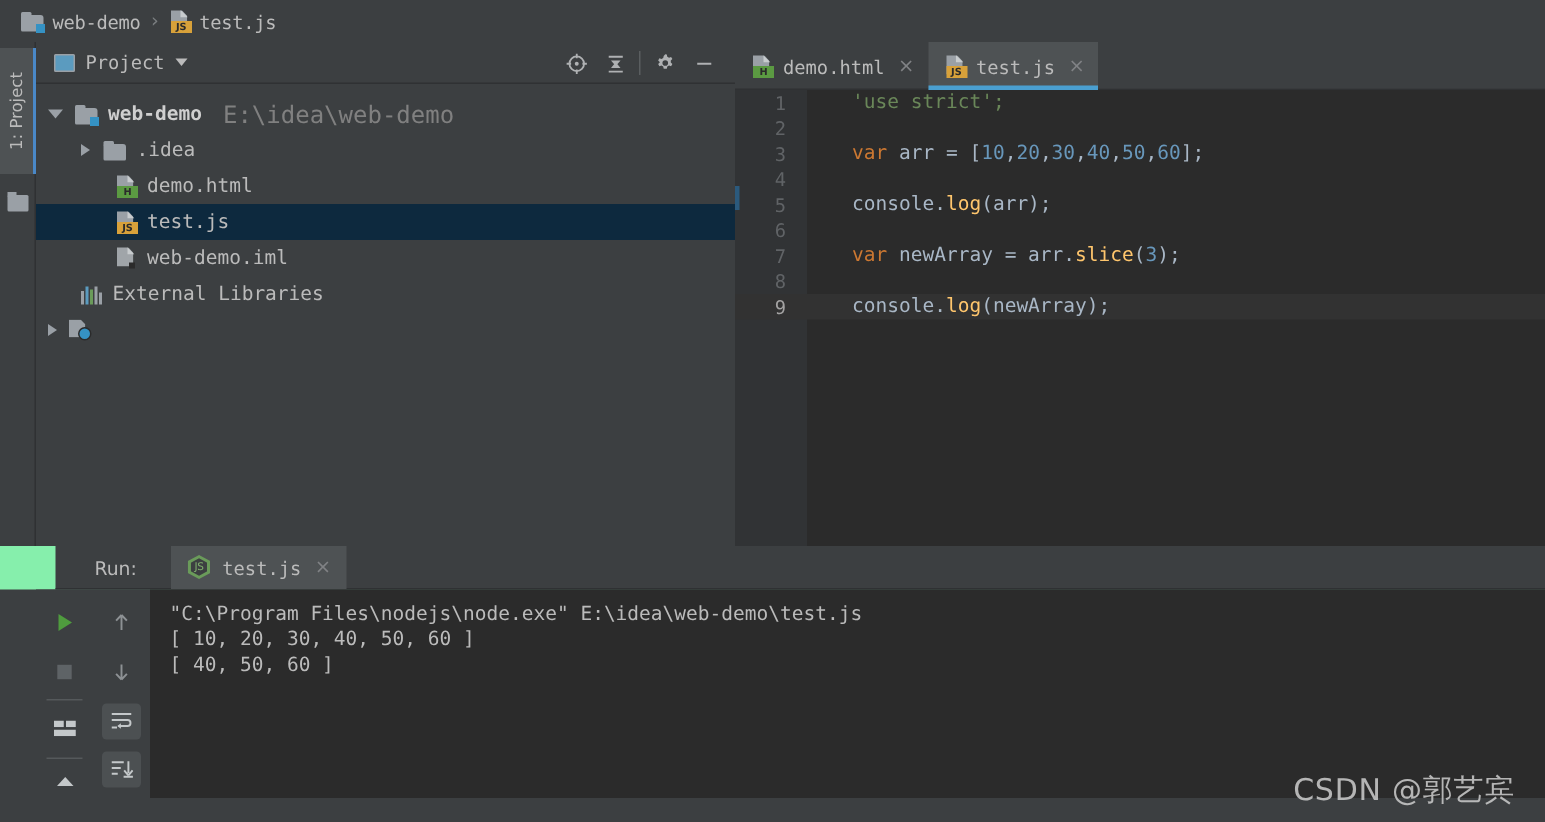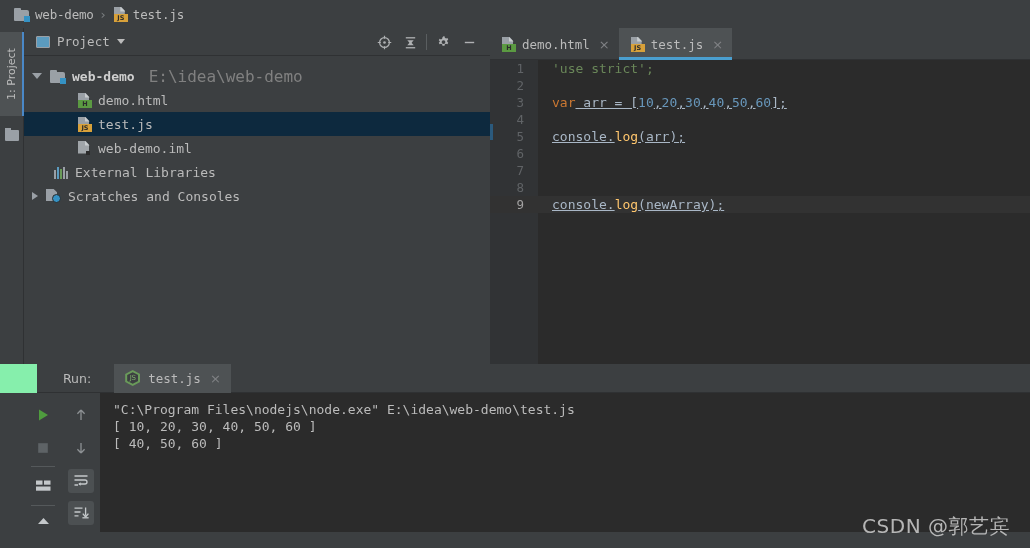--- a/index.html
+++ b/index.html
@@ -283,29 +283,29 @@
     font-size: 13px;
     white-space: pre;
     color: #A9B7C6;
   }
   .cline .lno {
     position: absolute; left: 0; top: 0;
     width: 34px; text-align: right;
     color: #606366; font-size: 12.5px;
   }
   .cline .src {
-    position: absolute; left: 62px; top: 0;
+    position: absolute; left: 78px; top: 0;
   }
   .cline.cur { background: #323232; }
   .cline.cur .lno { color: #A4A3A3; }
   .tk-str { color: #6A8759; }
   .tk-kw  { color: #CC7832; }
   .tk-num { color: #6897BB; }
   .tk-fn  { color: #FFC66D; }
-  .tk-pn  { color: #A9B7C6; text-decoration: underline; }
+  .tk-pn  { color: #A9B7C6; }
 
   
   .runpanel {
     position: absolute; left: 0; top: 364px;
     width: 1030px; height: 168px;
     background: #86efac;
     padding-left: 37px;
   }
   .run-tabbar {
     position: relative;
@@ -488,20 +488,28 @@
         <span class="arrow open"></span>
         <span class="ic-folder" style="margin-left:8px">
           <span class="tab"></span>
             <span class="body"></span>
             <span class="badge"></span>
         </span>
         <span class="nm bold">web-demo</span>
         <span class="path">E:\idea\web-demo</span>
       </div>
 
+      <div class="row" style="padding-left:30px;">
+        <span class="arrow"></span>
+        <span class="ic-folder plain" style="margin-left:9px">
+          <span class="tab"></span>
+            <span class="body"></span>
+        </span>
+        <span class="nm">.idea</span>
+      </div>
 
       <div class="row" style="padding-left:53px;">
         <span class="ic-file">
           <span class="sheet"></span>
             <span class="fold"></span>
             <span class="lang lang-h">H</span>
         </span>
         <span class="nm">demo.html</span>
       </div>
 
@@ -533,21 +541,20 @@
         </span>
         <span class="nm">External Libraries</span>
       </div>
 
       <div class="row" style="padding-left:8px;">
         <span class="arrow"></span>
         <span class="ic-scratch" style="margin-left:8px">
           <span class="pg"></span>
             <span class="clk"></span>
         </span>
-        <span class="nm">Scratches and Consoles</span>
       </div>
 
     </div>
   </div>
 
   <div class="editor-area">
 
     <div class="tabbar">
       <div class="etab">
         <span class="ic-file">
@@ -574,21 +581,21 @@
       <div class="gutter">
         <div class="marker"></div>
       </div>
       <div class="code-lines" id="code-lines">
           <div class="cline"><span class="lno">1</span><span class="src"><span class="tk-str">'use strict';</span></span></div>
           <div class="cline"><span class="lno">2</span><span class="src"></span></div>
           <div class="cline"><span class="lno">3</span><span class="src"><span class="tk-kw">var</span><span class="tk-pn"> arr = [</span><span class="tk-num">10</span><span class="tk-pn">,</span><span class="tk-num">20</span><span class="tk-pn">,</span><span class="tk-num">30</span><span class="tk-pn">,</span><span class="tk-num">40</span><span class="tk-pn">,</span><span class="tk-num">50</span><span class="tk-pn">,</span><span class="tk-num">60</span><span class="tk-pn">];</span></span></div>
           <div class="cline"><span class="lno">4</span><span class="src"></span></div>
           <div class="cline"><span class="lno">5</span><span class="src"><span class="tk-pn">console.</span><span class="tk-fn">log</span><span class="tk-pn">(arr);</span></span></div>
           <div class="cline"><span class="lno">6</span><span class="src"></span></div>
-          <div class="cline"><span class="lno">7</span></div>
+          <div class="cline"><span class="lno">7</span><span class="src"><span class="tk-kw">var</span><span class="tk-pn"> newArray = arr.</span><span class="tk-fn">slice</span><span class="tk-pn">(</span><span class="tk-num">3</span><span class="tk-pn">);</span></span></div>
           <div class="cline"><span class="lno">8</span><span class="src"></span></div>
           <div class="cline cur"><span class="lno">9</span><span class="src"><span class="tk-pn">console.</span><span class="tk-fn">log</span><span class="tk-pn">(newArray);</span></span></div>
         </div>
     </div>
   </div>
 
   <div class="runpanel">
 
     <div class="run-tabbar">
       <span class="run-label">Run:</span>

